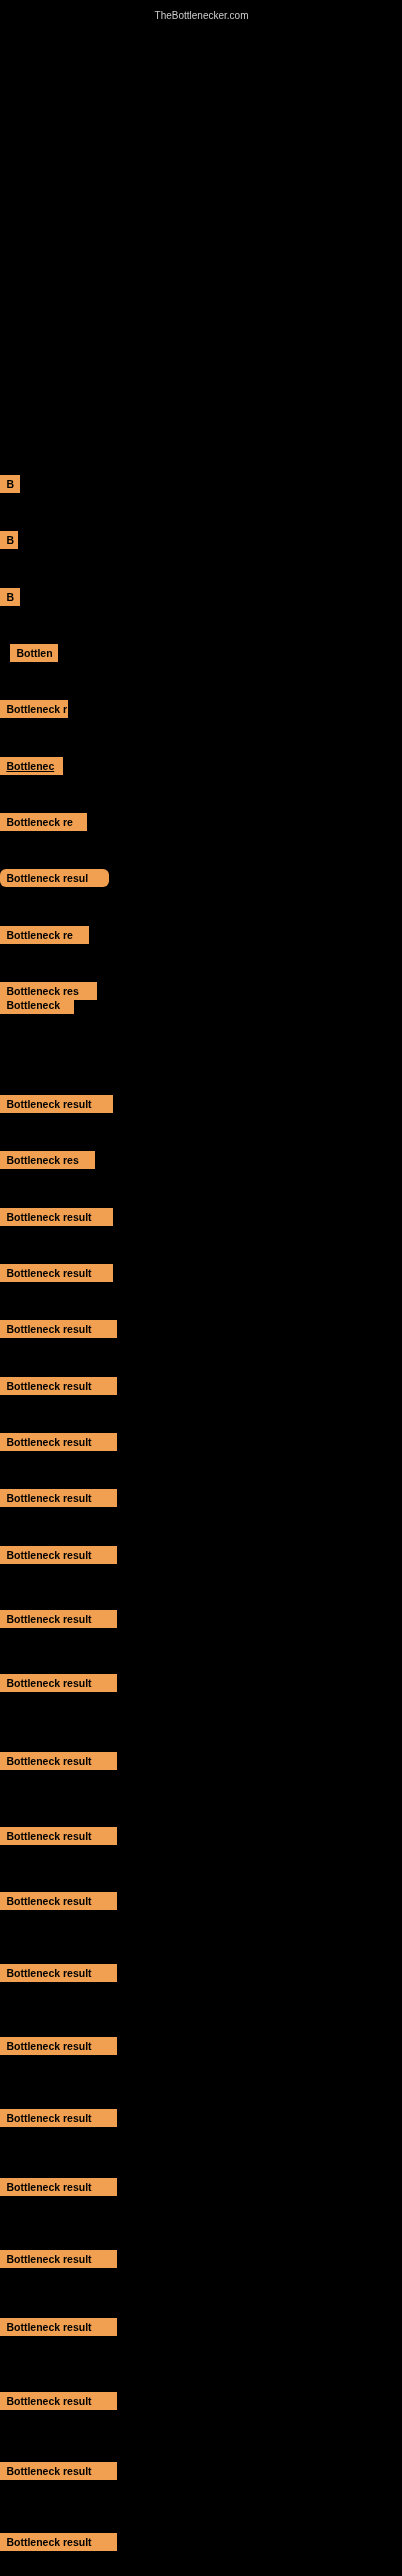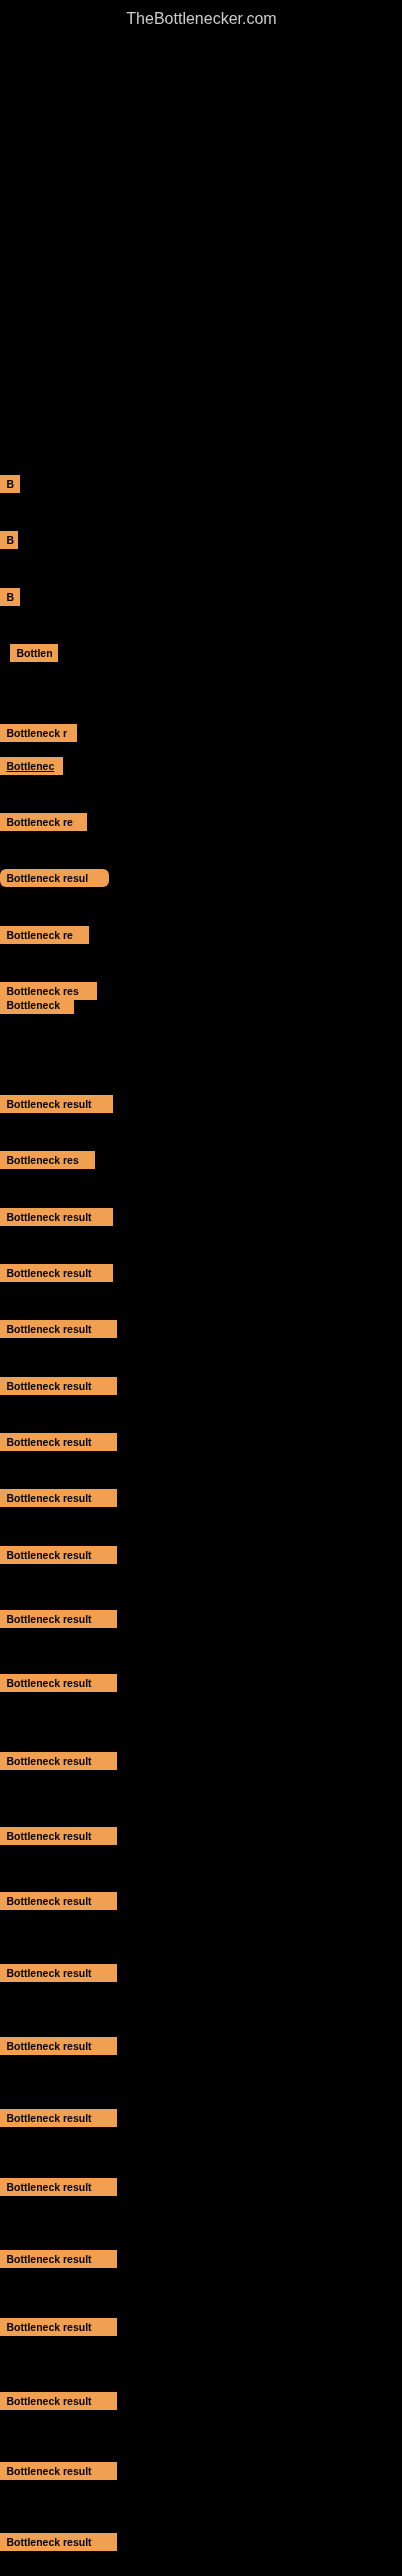--- a/index.html
+++ b/index.html
@@ -11,21 +11,21 @@
     body {
       background-color: #000000;
       width: 403px;
       min-height: 2576px;
       font-family: Arial, sans-serif;
       position: relative;
     }
 
     .site-title {
       color: #cccccc;
-      font-size: 16px;
+      font-size: 10px;
       text-align: center;
       padding: 6.4px 0;
       position: absolute;
       top: 4px;
       width: 100%;
     }
 
     .bottleneck-label {
       background-color: #f0a050;
       color: #000000;
@@ -42,21 +42,21 @@
 </head>
 <body>
 
 <div class="site-title">TheBottlenecker.com</div>
 
 <div id="bars-container">
     <div class="bottleneck-label" style="top: 475px; width: 20px; padding: 3.2px 6.4px;">B</div>
     <div class="bottleneck-label" style="top: 531px; width: 17.7px; padding: 3.2px 6.4px;">B</div>
     <div class="bottleneck-label" style="top: 588px; width: 20px; padding: 3.2px 6.4px;">B</div>
     <div class="bottleneck-label" style="top: 644px; width: 48px; padding: 3.2px 6.4px; margin-left: 10px;">Bottlen</div>
-    <div class="bottleneck-label" style="top: 724px; width: 77px; padding: 3.2px 6.4px;">Bottleneck r</div>
+    <div class="bottleneck-label" style="top: 700px; width: 68px; padding: 3.2px 6.4px;">Bottleneck r</div>
     <div class="bottleneck-label" style="top: 757px; width: 63px; padding: 3.2px 6.4px; text-decoration: underline;">Bottlenec</div>
     <div class="bottleneck-label" style="top: 813px; width: 87px; padding: 3.2px 6.4px;">Bottleneck re</div>
     <div class="bottleneck-label" style="top: 869px; width: 109px; padding: 3.2px 6.4px; border-radius: 6px;">Bottleneck resul</div>
     <div class="bottleneck-label" style="top: 926px; width: 89px; padding: 3.2px 6.4px;">Bottleneck re</div>
     <div class="bottleneck-label" style="top: 982px; width: 97px; padding: 3.2px 6.4px;">Bottleneck res</div>
     <div class="bottleneck-label" style="top: 996px; width: 74px; padding: 3.2px 6.4px;">Bottleneck</div>
     <div class="bottleneck-label" style="top: 1095px; width: 113px; padding: 3.2px 6.4px;">Bottleneck result</div>
     <div class="bottleneck-label" style="top: 1151px; width: 95px; padding: 3.2px 6.4px;">Bottleneck res</div>
     <div class="bottleneck-label" style="top: 1208px; width: 113px; padding: 3.2px 6.4px;">Bottleneck result</div>
     <div class="bottleneck-label" style="top: 1264px; width: 113px; padding: 3.2px 6.4px;">Bottleneck result</div>

